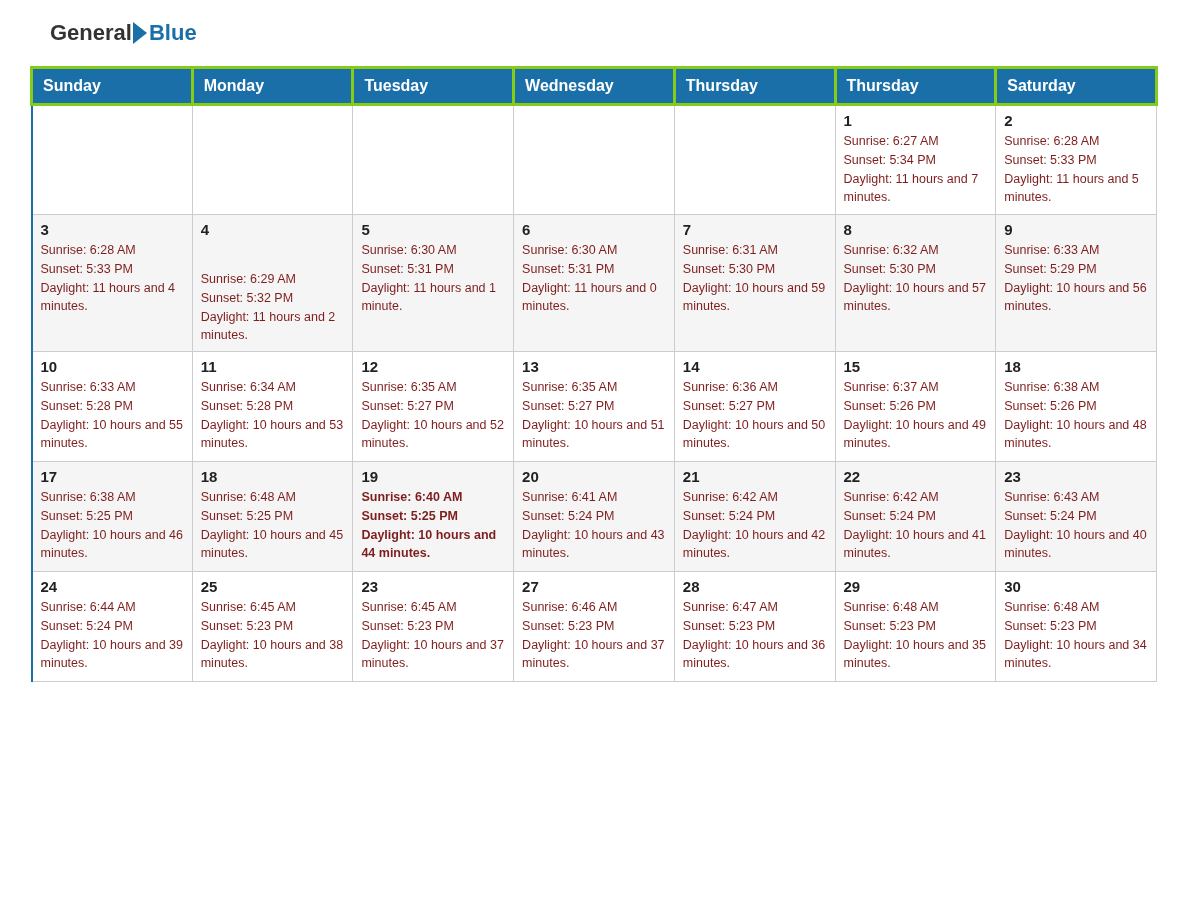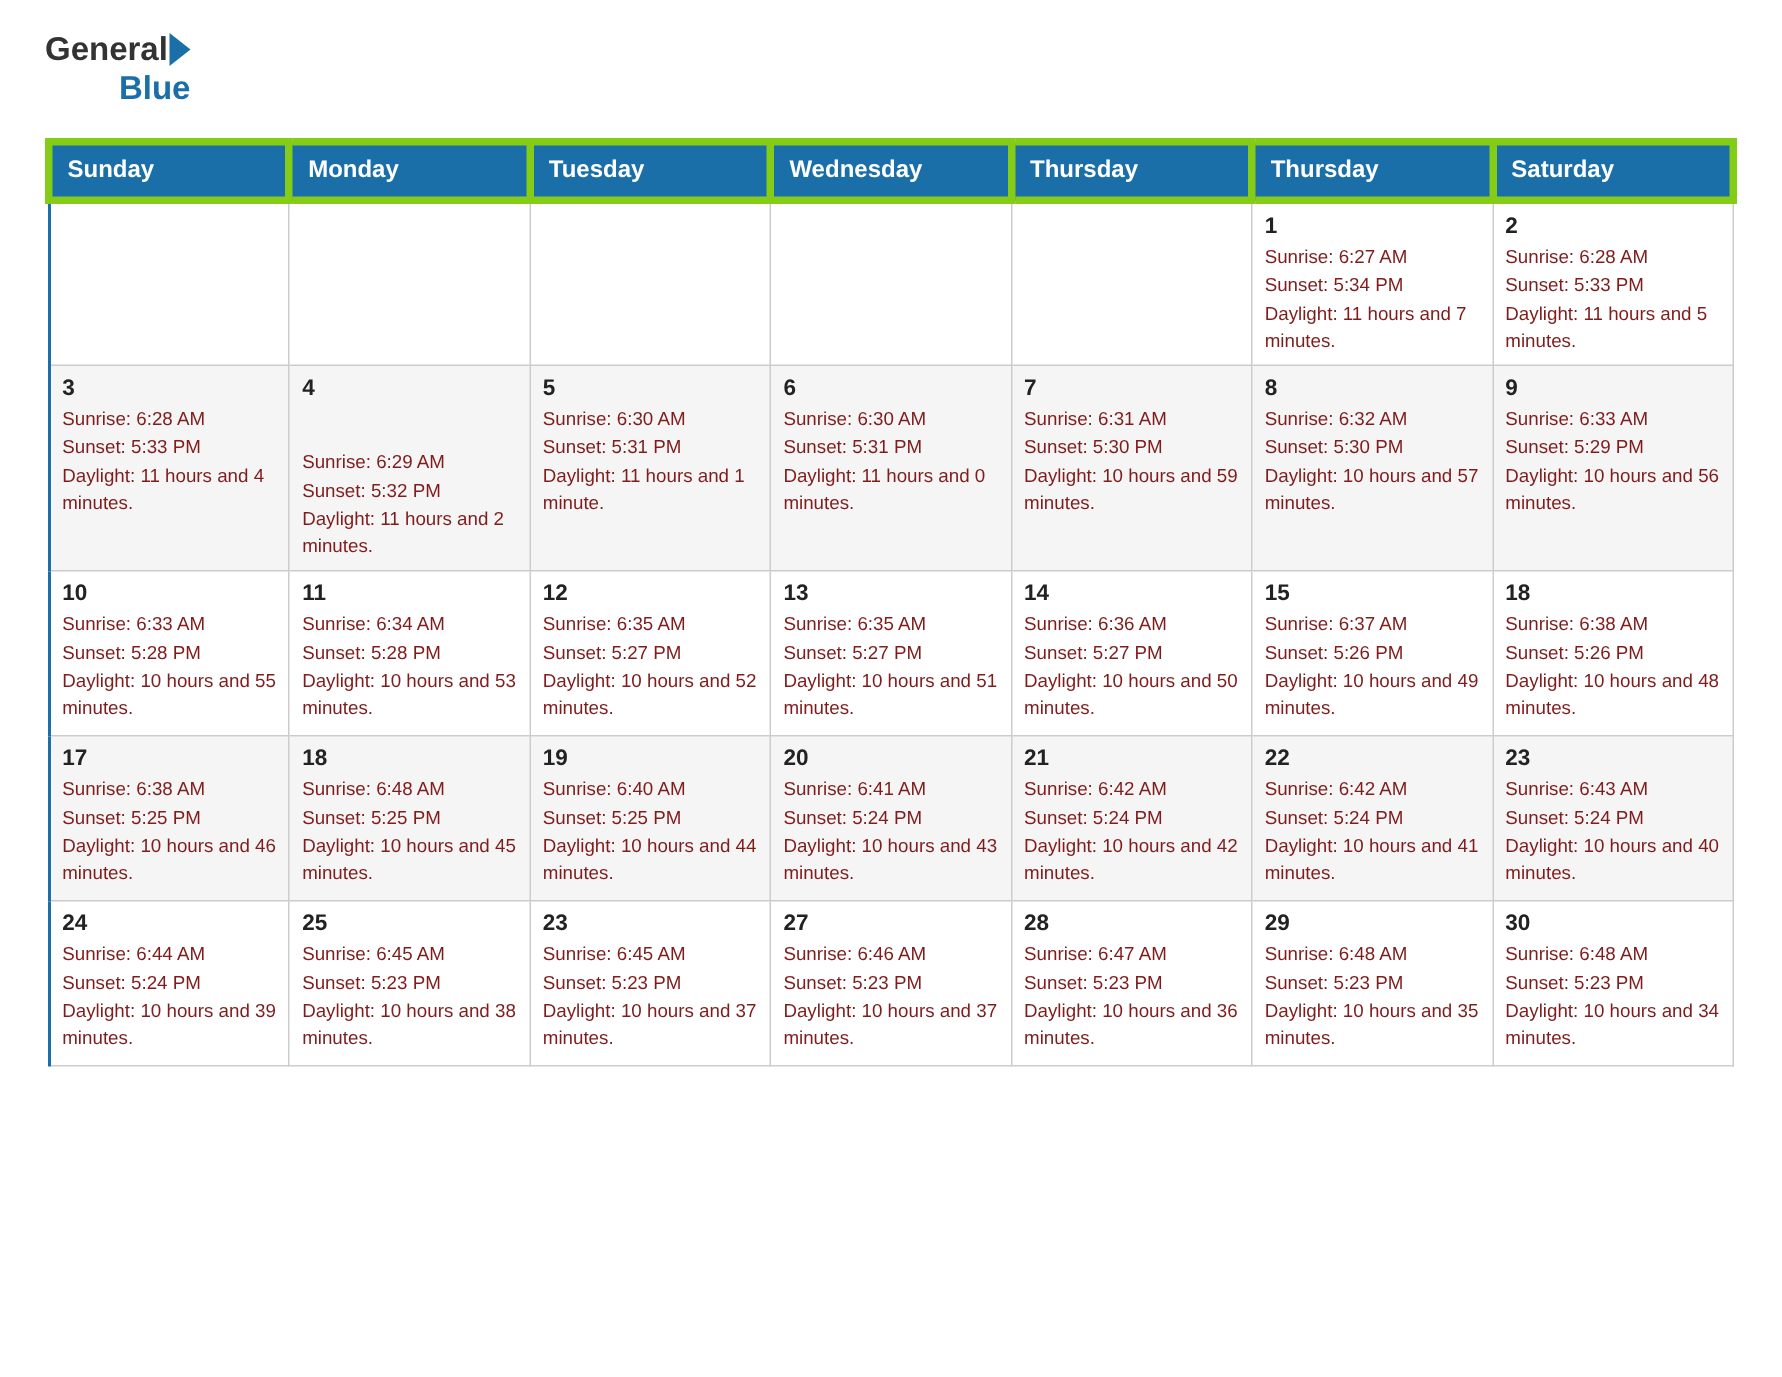--- a/index.html
+++ b/index.html
@@ -11,21 +11,22 @@
       padding: 20px 30px;
     }
     .header {
       display: flex;
       justify-content: space-between;
       align-items: flex-start;
       margin-bottom: 20px;
     }
     .logo-wrapper {
       display: flex;
-      flex-direction: column;
+      flex-direction: row;
+      margin-left: 20px;
     }
     .logo-row1 {
       display: flex;
       align-items: center;
     }
     .logo-row2 {
       display: flex;
       align-items: center;
       margin-left: 2px;
       justify-content: flex-end;
@@ -49,21 +50,21 @@
       border-collapse: collapse;
       border: 1px solid #aaa;
     }
     .calendar th {
       background-color: #1a6fa8;
       color: #fff;
       font-size: 16px;
       font-weight: bold;
       padding: 8px 10px;
       text-align: left;
-      border: 5px solid #84cc16;
+      border: 3px solid #84cc16;
     }
     .calendar td {
       vertical-align: top;
       padding: 6px 8px;
       border: 1px solid #ccc;
       width: calc(100% / 7);
       min-height: 110px;
       height: 110px;
       background: #fff;
       font-size: 13px;
@@ -244,21 +245,21 @@
 Daylight: 10 hours and 46 minutes.</div>
         </td>
         <td>
           <span class="day-number">18</span>
           <div class="day-info" style="white-space: pre-line;">Sunrise: 6:48 AM
 Sunset: 5:25 PM
 Daylight: 10 hours and 45 minutes.</div>
         </td>
         <td>
           <span class="day-number">19</span>
-          <div class="day-info" style="white-space: pre-line;">Sunrise: 6:40 AM
+          <div class="day-info" style="white-space: pre-line; font-weight: bold;">Sunrise: 6:40 AM
 Sunset: 5:25 PM
 Daylight: 10 hours and 44 minutes.</div>
         </td>
         <td>
           <span class="day-number">20</span>
           <div class="day-info" style="white-space: pre-line;">Sunrise: 6:41 AM
 Sunset: 5:24 PM
 Daylight: 10 hours and 43 minutes.</div>
         </td>
         <td>

